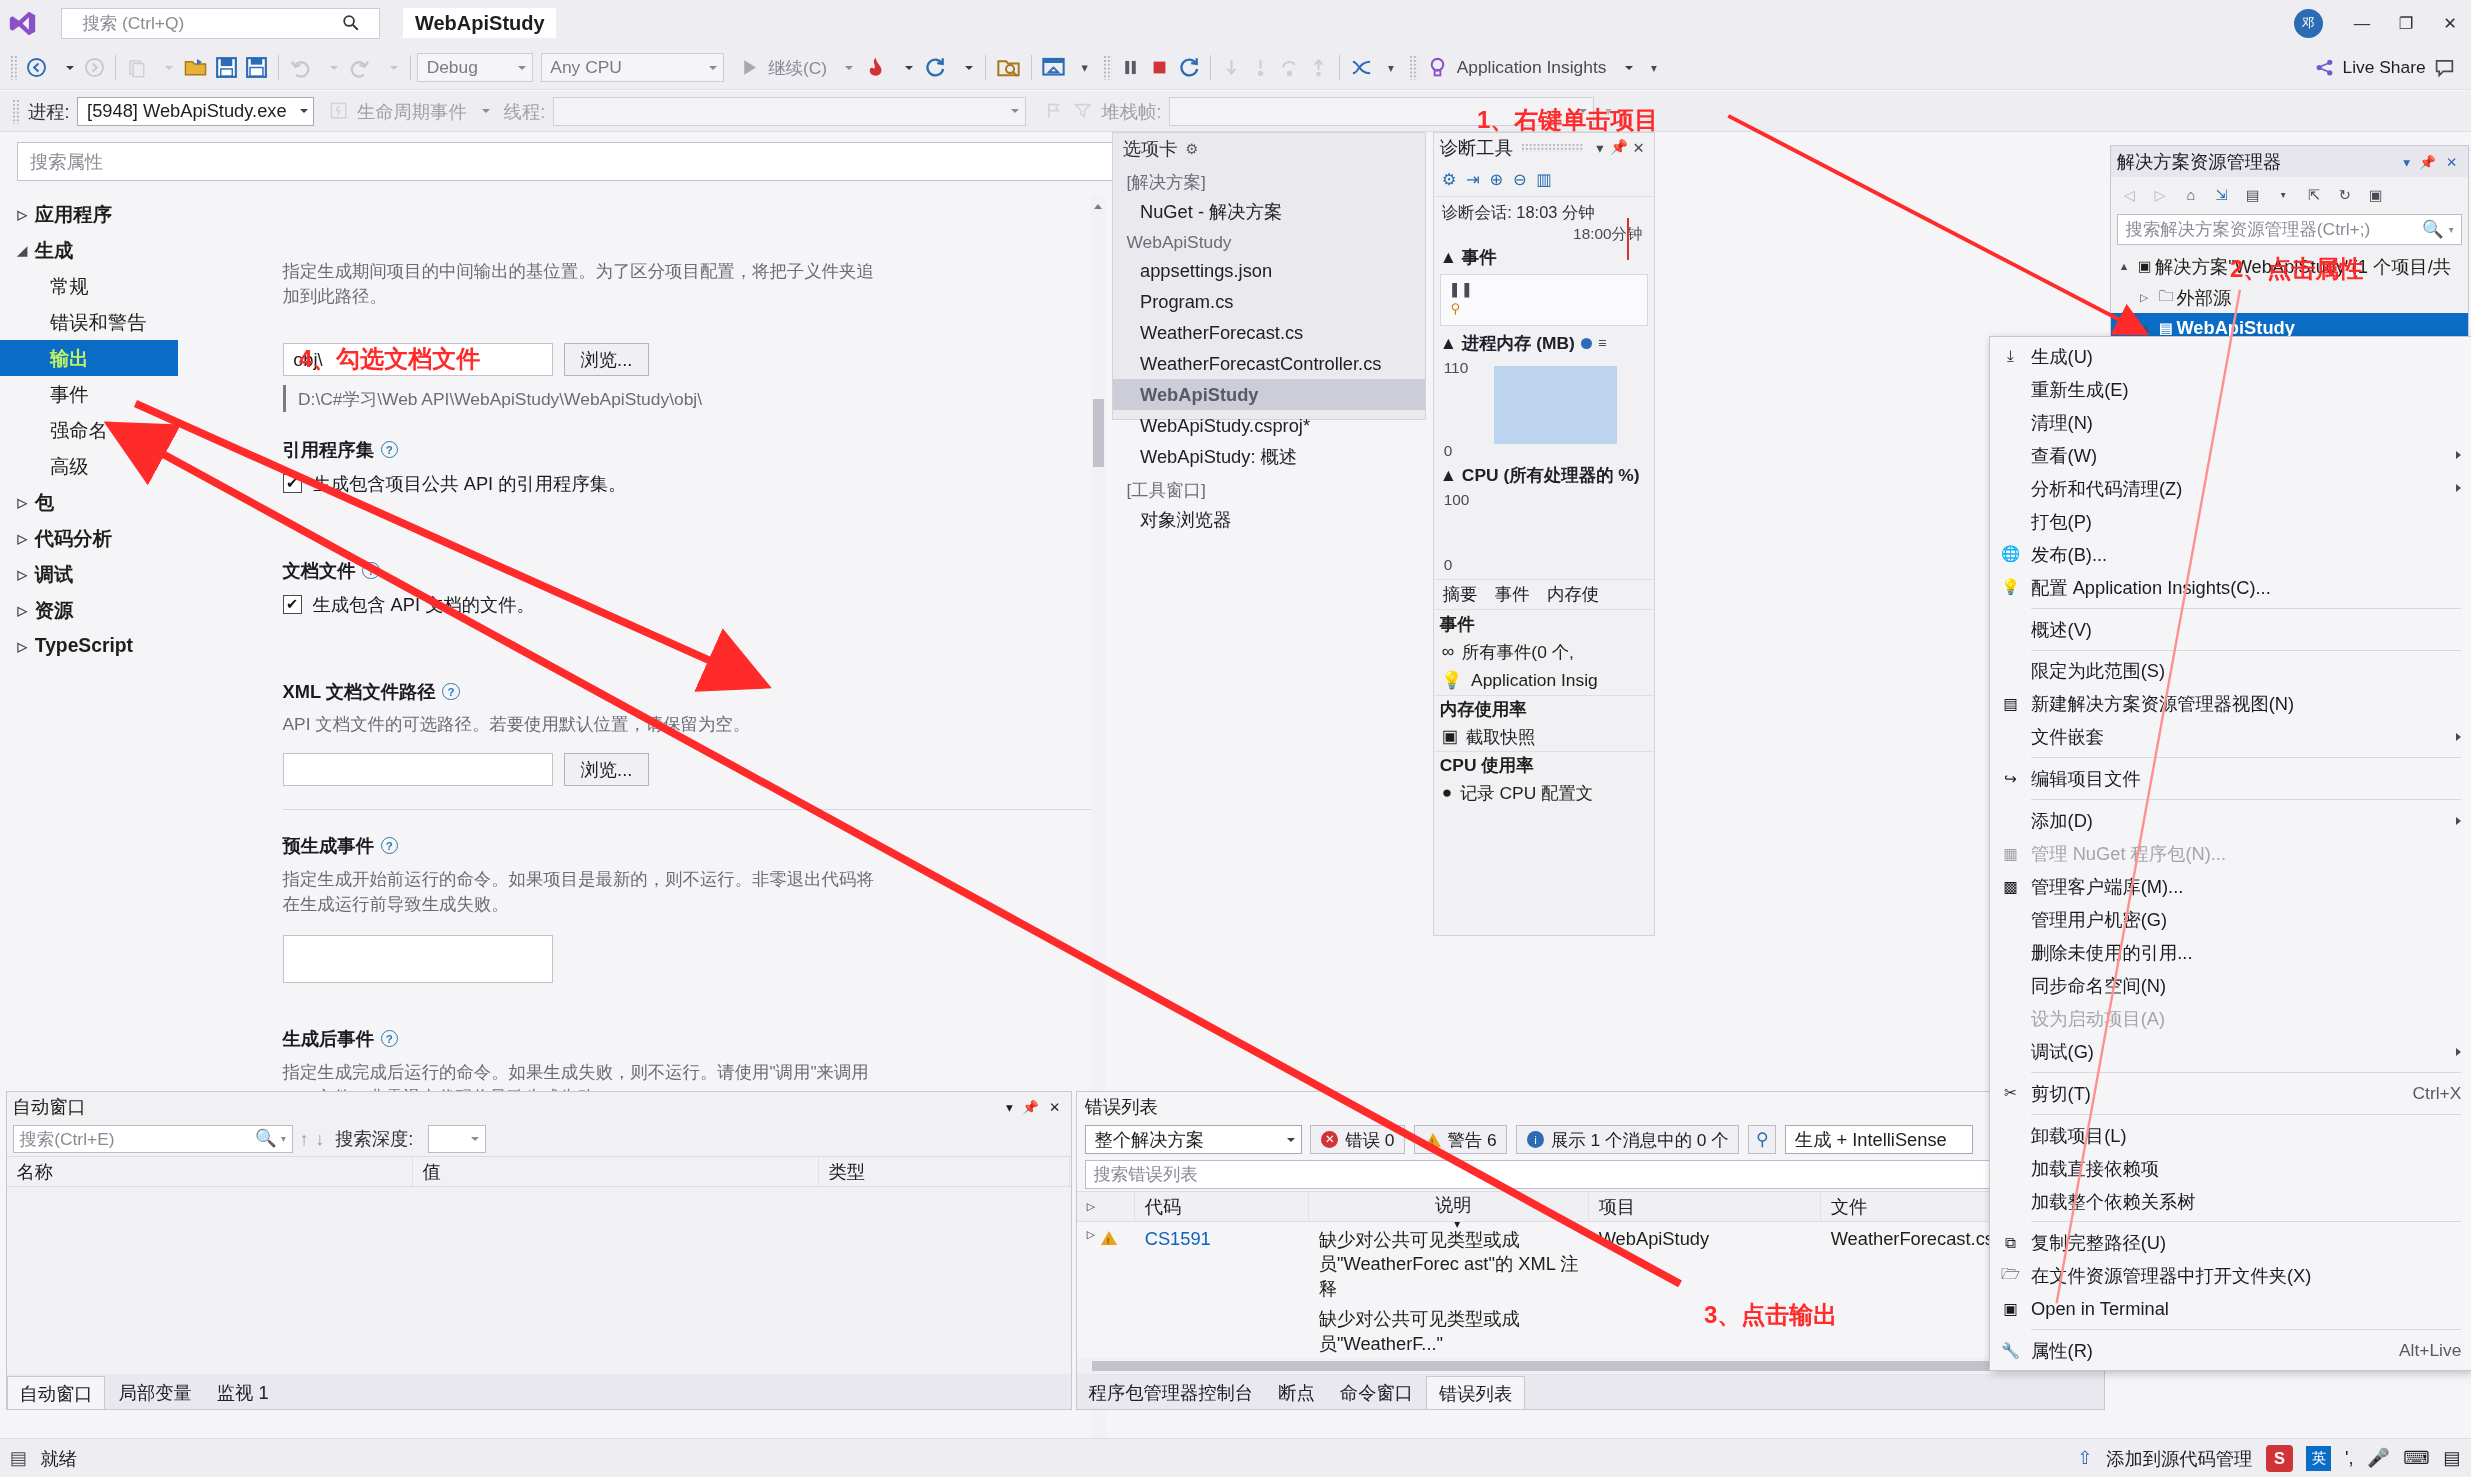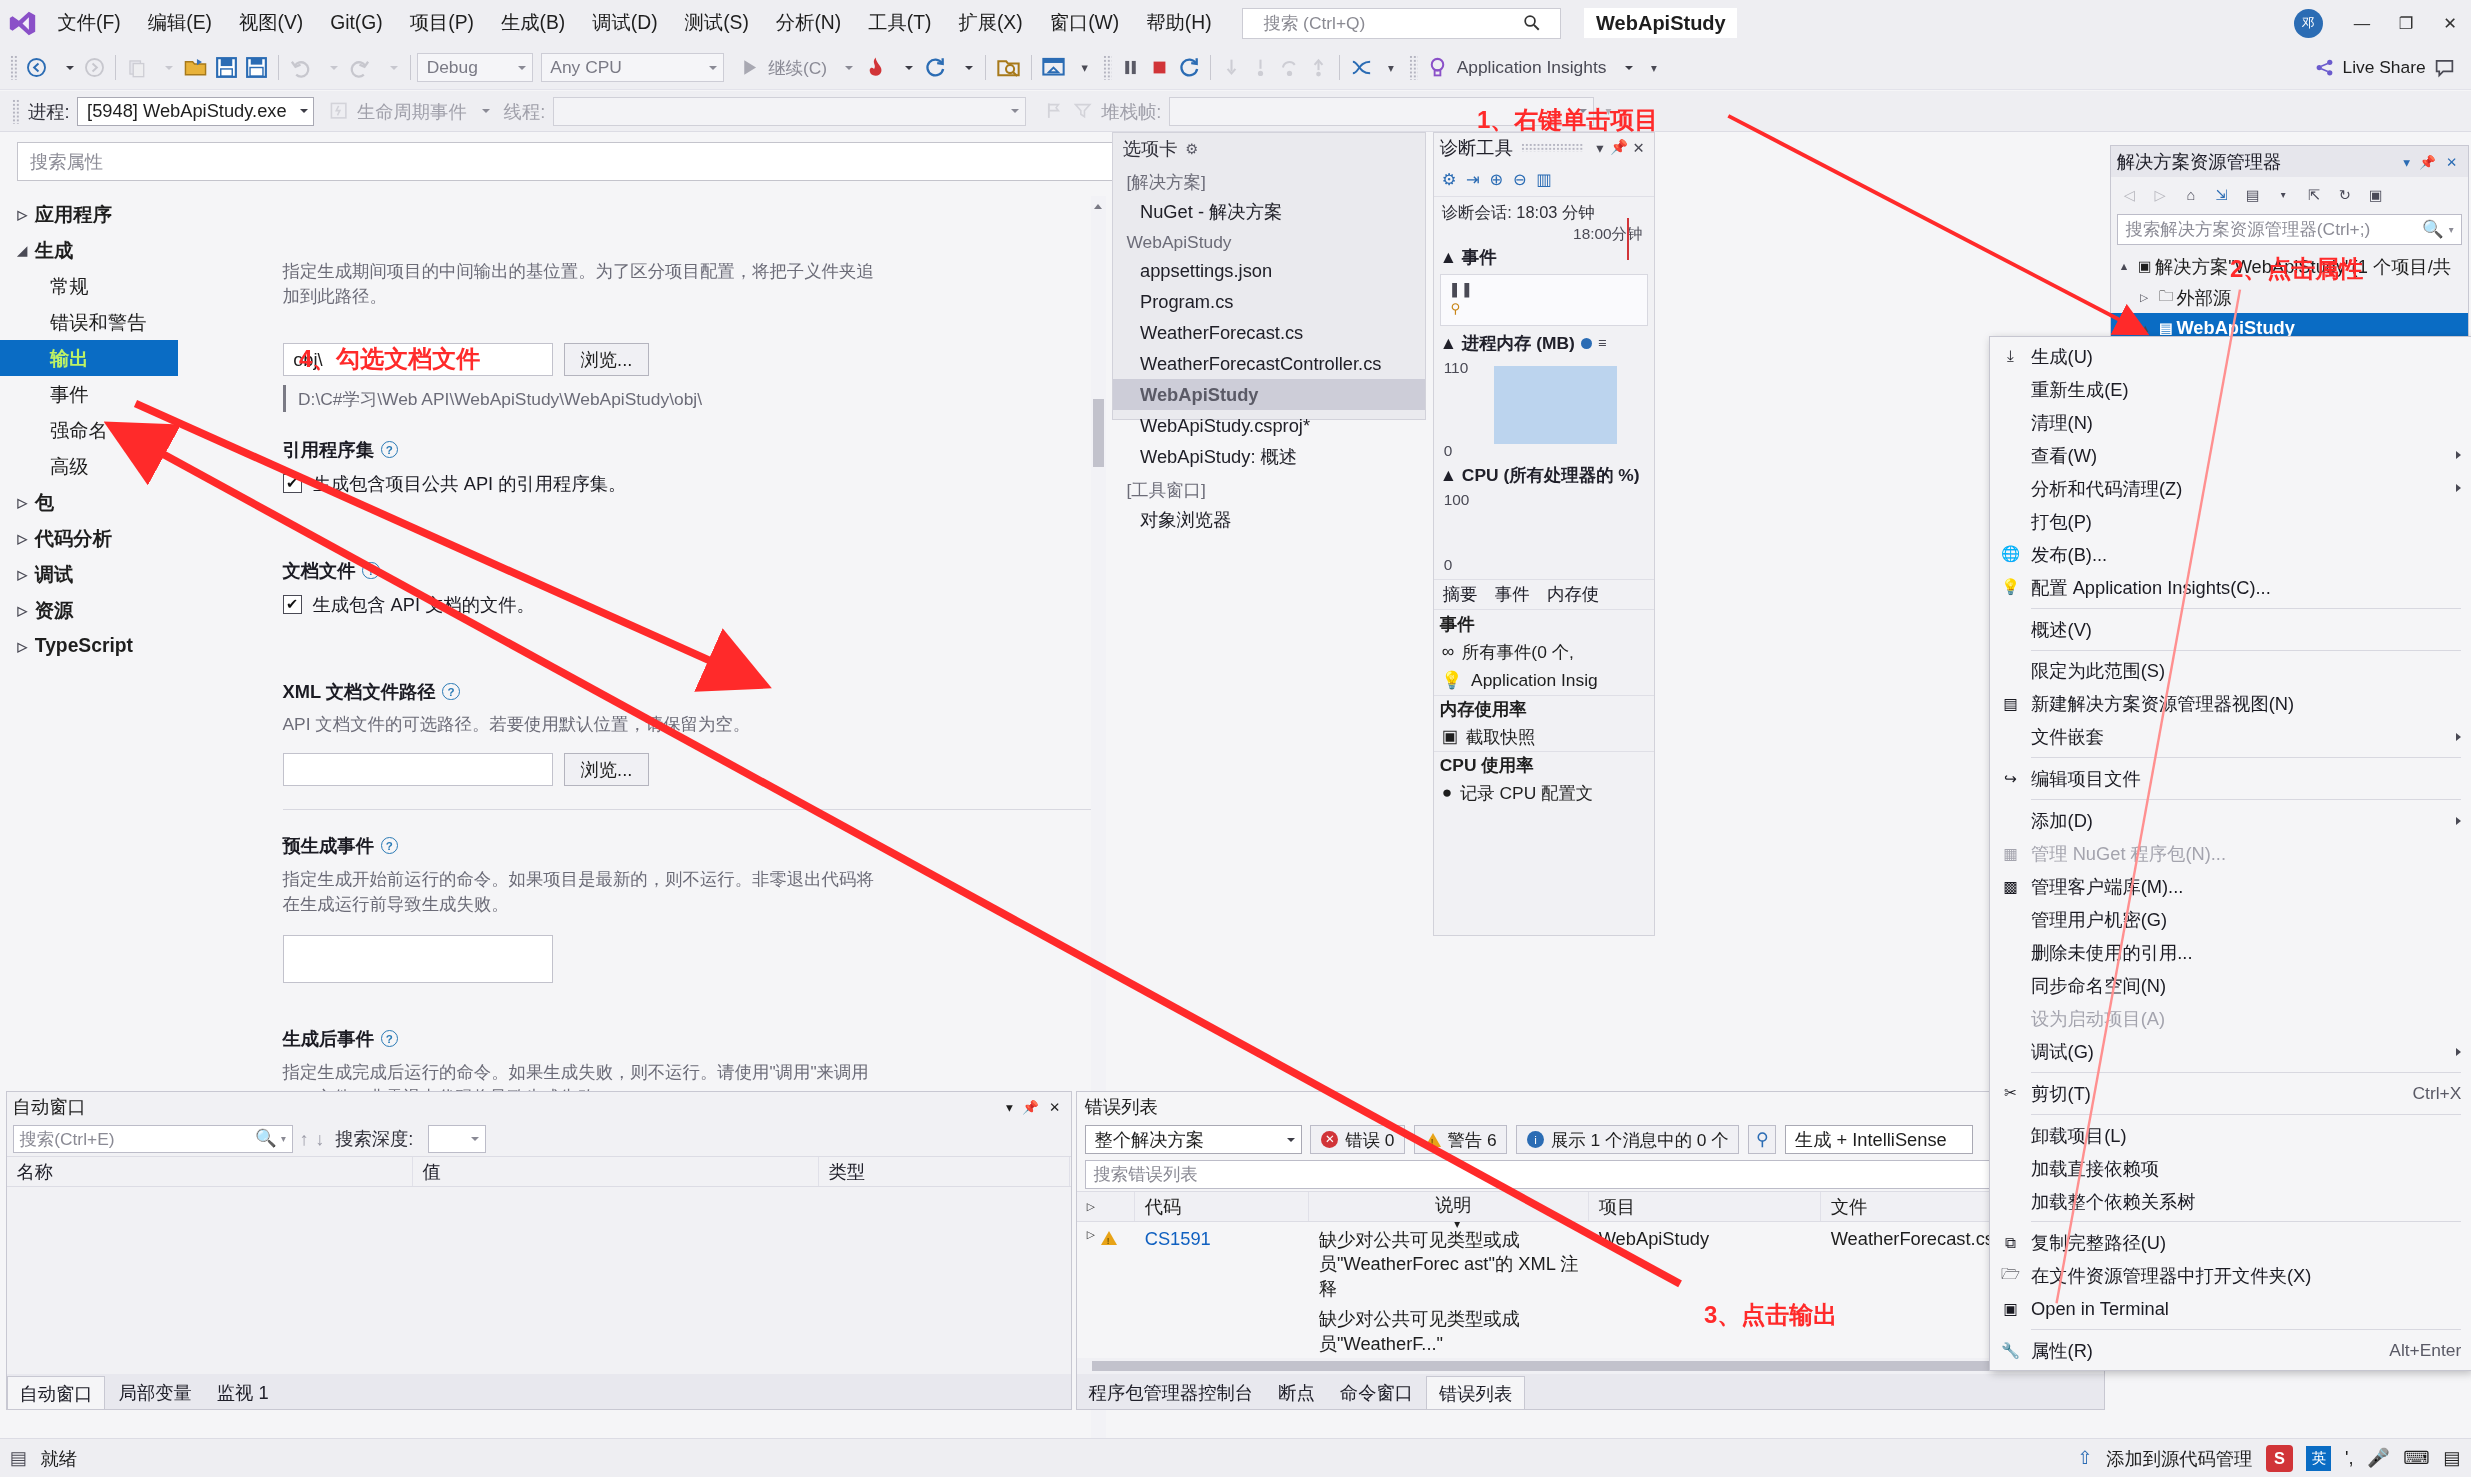--- a/index.html
+++ b/index.html
@@ -153,35 +153,20 @@
 </head>
 <body>
 
 <div id="titlebar">
   <div id="vs-logo">
     <svg viewBox="0 0 32 32">
         <path d="M23 3 L30 7 L30 25 L23 29 L12 19 L5 24 L2 22 L2 10 L5 8 L12 13 Z" fill="#8A50C8"></path>
         <path d="M23 9 L16 16 L23 23 Z" fill="#fff" opacity=".9"></path>
       </svg>
   </div>
-  <div id="menubar-items" style="display:flex;">
-      <div class="menu-item">文件(F)</div>
-      <div class="menu-item">编辑(E)</div>
-      <div class="menu-item">视图(V)</div>
-      <div class="menu-item">Git(G)</div>
-      <div class="menu-item">项目(P)</div>
-      <div class="menu-item">生成(B)</div>
-      <div class="menu-item">调试(D)</div>
-      <div class="menu-item">测试(S)</div>
-      <div class="menu-item">分析(N)</div>
-      <div class="menu-item">工具(T)</div>
-      <div class="menu-item">扩展(X)</div>
-      <div class="menu-item">窗口(W)</div>
-      <div class="menu-item">帮助(H)</div>
-    </div>
   <div id="search-box">
     <span class="ph">搜索 (Ctrl+Q)</span>
     <svg class="mag" viewBox="0 0 16 16">
         <circle cx="6.5" cy="6.5" r="4.5" fill="none" stroke="#333" stroke-width="1.6"></circle>
         <line x1="10" y1="10" x2="14.5" y2="14.5" stroke="#333" stroke-width="1.8"></line>
       </svg>
   </div>
   <div id="proj-name">WebApiStudy</div>
   <div id="titlebar-right">
     <div class="avatar">邓</div>
@@ -835,21 +820,21 @@
       <span class="txt">在文件资源管理器中打开文件夹(X)</span>
     </div>
     <div class="cmi">
       <span class="ico">▣</span>
       <span class="txt">Open in Terminal</span>
     </div>
     <div class="cmsep"></div>
     <div class="cmi">
       <span class="ico">🔧</span>
       <span class="txt">属性(R)</span>
-      <span class="acc">Alt+Enter</span>
+      <span class="acc">Alt+Live</span>
     </div>
   </div>
 
 <div id="autos">
   <div class="title">
     <span style="flex:1;">自动窗口</span>
     <span style="font-size:13.5px;padding:0 4.8px;">▾</span>
     <span style="font-size:13.5px;padding:0 4.8px;">📌</span>
     <span style="font-size:13.5px;padding:0 4.8px;">✕</span>
   </div>

